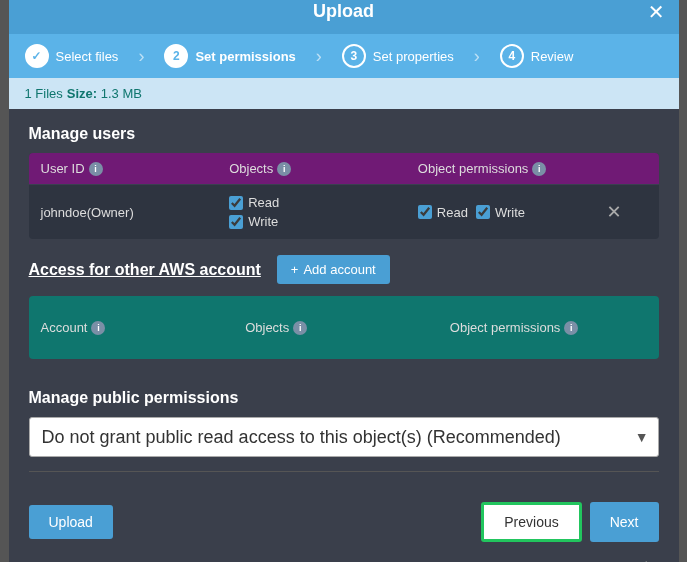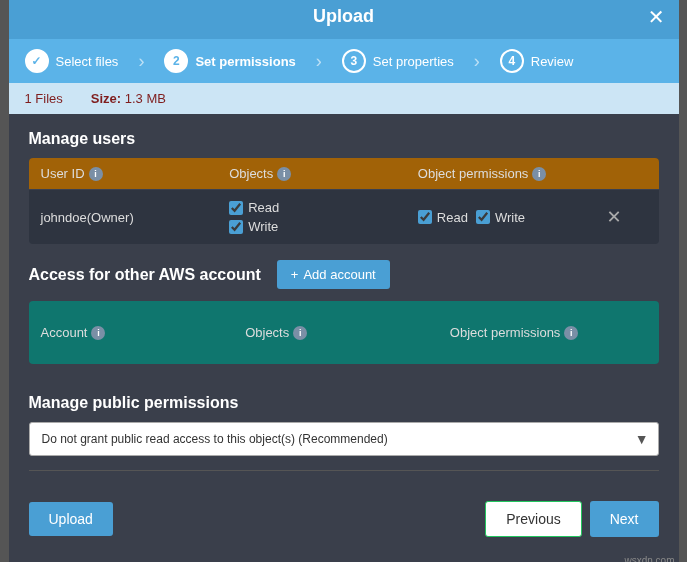--- a/index.html
+++ b/index.html
@@ -87,44 +87,44 @@
     }
     .step-divider {
       color: white;
       font-size: 18px;
       opacity: 0.6;
     }
     .info-bar {
       background: #cce5f5;
       padding: 8px 16px;
       font-size: 13px;
-      color: #7f1d1d;
-      display: flex;
-      gap: 28px;
+      color: #0f766e;
+      display: flex;
+      gap: 4px;
     }
     .info-bar span strong {
       font-weight: bold;
     }
     .modal-body {
       padding: 16px 20px;
     }
     .section-title {
       color: white;
       font-size: 16px;
       font-weight: bold;
       margin-bottom: 10px;
     }
     .table-container {
       background: #2e3440;
       border-radius: 4px;
       overflow: hidden;
       margin-bottom: 16px;
     }
     .table-header {
-      background: #a16207;
+      background: #701a75;
       display: grid;
       grid-template-columns: 1fr 1fr 1fr 40px;
       padding: 8px 12px;
       gap: 8px;
     }
     .table-header-cell {
       color: #ddd;
       font-size: 13px;
       display: flex;
       align-items: center;
@@ -218,21 +218,21 @@
     }
     .dropdown-container {
       margin-top: 10px;
     }
     .dropdown {
       width: 100%;
       background: white;
       border: 1px solid #aaa;
       border-radius: 3px;
       padding: 9px 12px;
-      font-size: 12px;
+      font-size: 18px;
       color: #333;
       appearance: none;
       cursor: pointer;
     }
     .dropdown-wrapper {
       position: relative;
     }
     .dropdown-arrow {
       position: absolute;
       right: 10px;
@@ -262,21 +262,21 @@
       font-size: 14px;
       cursor: pointer;
     }
     .nav-btns {
       display: flex;
       gap: 8px;
     }
     .prev-btn {
       background: white;
       color: #333;
-      border: 1px solid #22c55e;
+      border: 3px solid #22c55e;
       padding: 9px 20px;
       border-radius: 3px;
       font-size: 14px;
       cursor: pointer;
     }
     .next-btn {
       background: #4a9fd4;
       color: white;
       border: none;
       padding: 9px 20px;
@@ -375,21 +375,21 @@
             </label>
           </div>
         </div>
         <div>
           <button class="remove-btn">✕</button>
         </div>
       </div>
     </div>
 
     <div class="aws-section">
-      <span class="section-title" style="margin-bottom:0;">Access for other AWS account</span>
+      <span class="section-title" style="margin-bottom:0;text-decoration:underline;">Access for other AWS account</span>
       <button class="add-account-btn">
         <span>+</span>
         <span>Add account</span>
       </button>
     </div>
     <div class="table-container">
       <div class="small-table-header">
         <div class="table-header-cell">
           <span>Account</span>
           <span class="info-icon">i</span>

